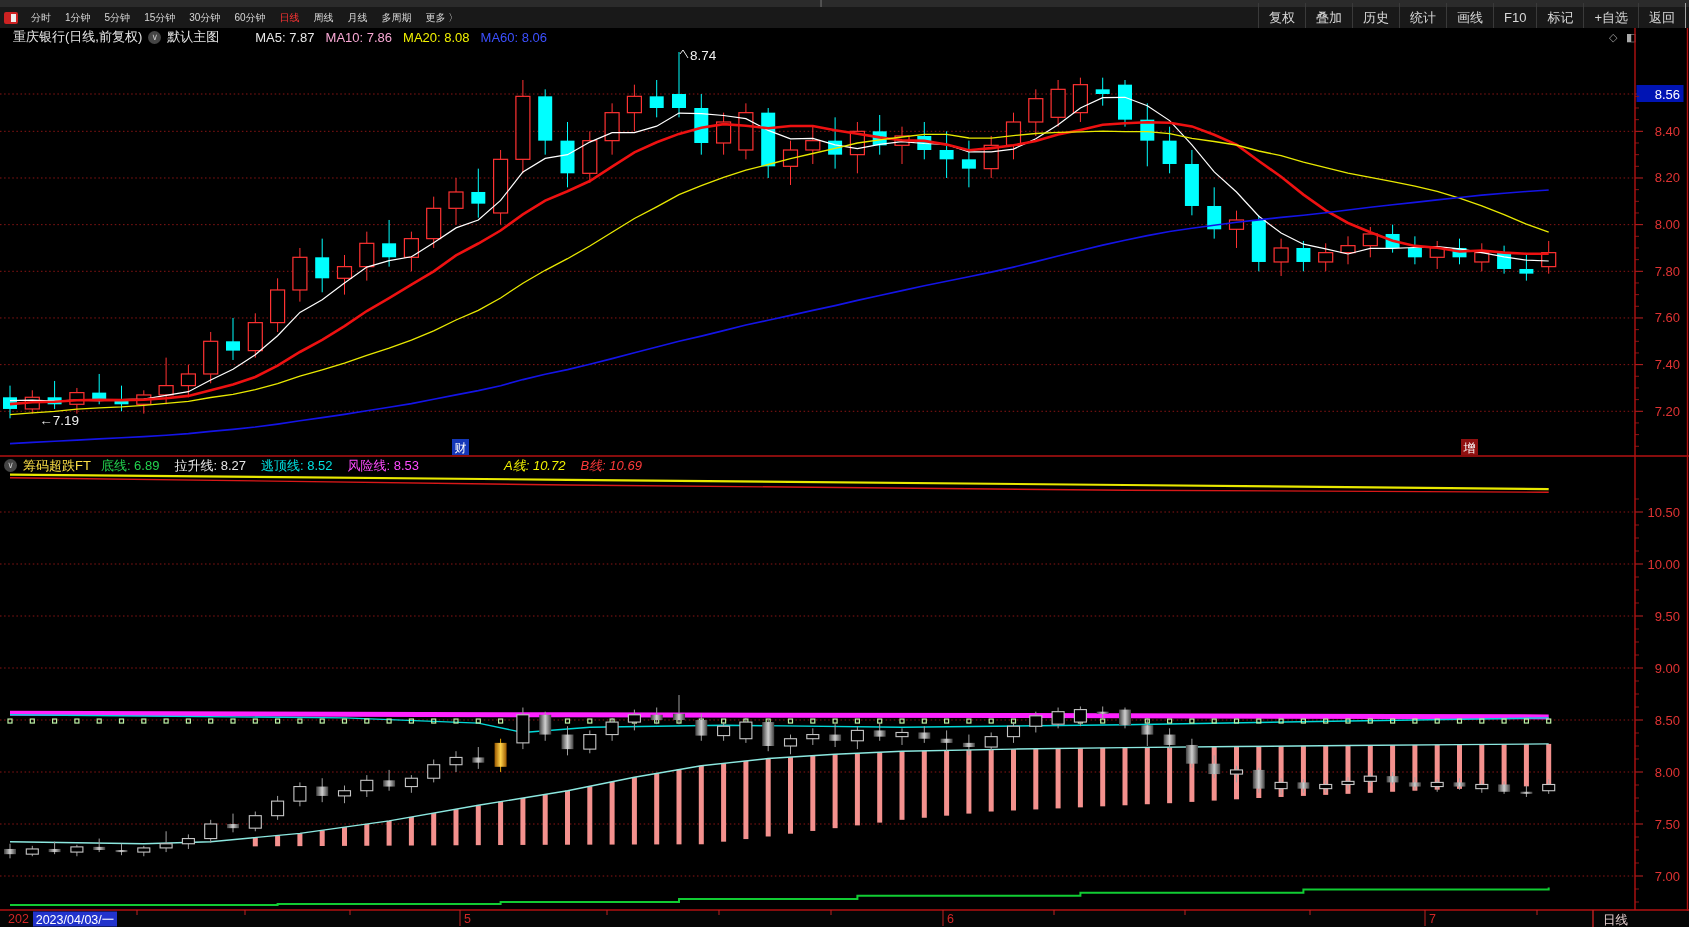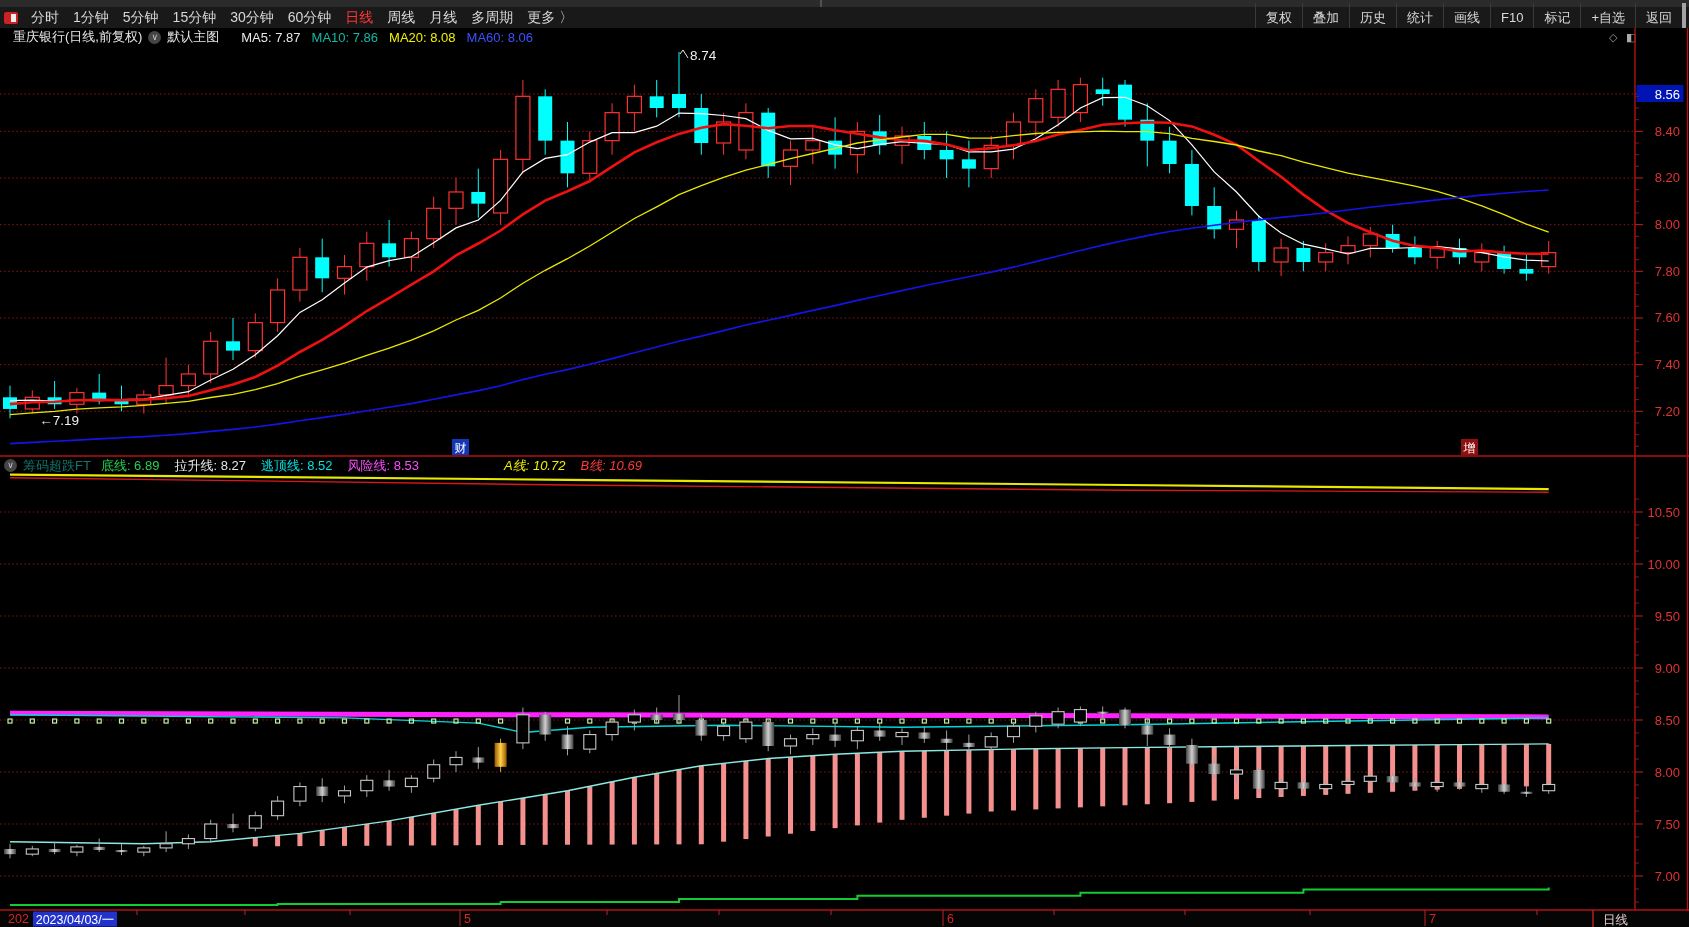--- a/index.html
+++ b/index.html
@@ -6,38 +6,38 @@
   .screen{position:relative;width:1689px;height:927px;overflow:hidden;background:#000;
           font-family:"Liberation Sans",sans-serif;-webkit-font-smoothing:antialiased;}
   .title-sliver{position:absolute;top:0;left:0;width:100%;height:7px;background:#2b2b2b;
                 color:#888;font-size:9px;line-height:7px;padding-left:820px;box-sizing:border-box;overflow:hidden;}
   .menubar{position:absolute;top:7px;left:0;width:100%;height:21px;background:#191919;
            display:flex;align-items:center;justify-content:space-between;}
   .menu-left{display:flex;align-items:center;height:21px;}
   .menu-right{display:flex;align-items:center;height:21px;margin-right:3px;}
   .app-icon{width:14px;height:12px;margin:0 6px 0 4px;background:#c22;border-radius:2px;position:relative;}
   .app-icon::after{content:"";position:absolute;right:2px;top:2px;width:5px;height:8px;background:#eee;}
-  .mi{color:#d8d8d8;font-size:14px;line-height:21px;padding:0 7px;white-space:nowrap;cursor:default;}
+  .mi{color:#d8d8d8;font-size:10px;line-height:21px;padding:0 7px;white-space:nowrap;cursor:default;}
   .mi.active{color:#ff3434;}
   .mr{color:#d8d8d8;font-size:13px;line-height:21px;padding:4px 10px;border-left:1px solid #3a3a3a;white-space:nowrap;}
-  .mr:last-child{border-right:4px solid #a3a3a3;}
+  .mr:last-child{border-right:1px solid #a3a3a3;}
   .infobar{position:absolute;top:28px;left:8px;width:100%;height:18px;background:#000;
            display:flex;align-items:center;font-size:13px;}
   .stock{color:#e6e6e6;margin-left:5px;white-space:nowrap;}
   .circle-icon{display:inline-block;width:13px;height:13px;border-radius:50%;background:#454545;
                color:#c8c8c8;font-size:9px;line-height:12px;text-align:center;margin:0 6px;flex:0 0 auto;}
   .style-label{color:#e6e6e6;margin-right:22px;white-space:nowrap;}
   .ma-wrap span{margin-right:11px;white-space:nowrap;}
   .icon-diamond{position:absolute;left:1601px;top:0;color:#999;font-size:11px;line-height:18px;}
   .icon-split{position:absolute;left:1618px;top:0;color:#aaa;font-size:11px;line-height:18px;}
   #chart{position:absolute;top:0;left:0;z-index:1;}
   .ind-header{position:absolute;top:457px;left:4px;height:17px;z-index:5;display:flex;align-items:center;
               font-size:13px;white-space:nowrap;}
   .ind-header .circle-icon{width:13px;height:13px;margin:0 6px 0 0;}
-  .ind-name{color:#0f766e;margin-right:10px;}
+  .ind-name{color:#fde047;margin-right:10px;}
   .ind-items span{margin-right:15px;}
   .ind-items.right{margin-left:70px;font-style:italic;}
 </style>
 </head>
 <body>
 
 <div class="screen">
   <div class="title-sliver">
     <span>[</span>
   </div>
@@ -67,21 +67,21 @@
         <span class="mr">标记</span>
         <span class="mr">+自选</span>
         <span class="mr">返回</span>
       </div>
   </div>
 
   <div class="infobar">
     <span class="stock">重庆银行(日线,前复权)</span>
     <span class="circle-icon">∨</span>
     <span class="style-label">默认主图</span>
-    <span class="ma-wrap"><span class="" style="color: rgb(232, 232, 232);">MA5: 7.87</span><span class="" style="color: #14b8a6;">MA10: 7.86</span><span class="" style="color: rgb(242, 242, 0); text-align: center;">MA20: 8.08</span><span class="" style="color: rgb(60, 80, 255);">MA60: 8.06</span></span>
+    <span class="ma-wrap"><span class="" style="color: rgb(232, 232, 232); margin-left: 14px;">MA5: 7.87</span><span class="" style="color: #f9a8d4;">MA10: 7.86</span><span class="" style="color: rgb(242, 242, 0); text-align: center;">MA20: 8.08</span><span class="" style="color: rgb(60, 80, 255);">MA60: 8.06</span></span>
     <span class="icon-diamond">◇</span>
     <span class="icon-split">◧</span>
   </div>
 
   <svg id="chart" width="1689" height="927">
       <defs>
         <linearGradient id="gg" x1="0" y1="0" x2="1" y2="0">
           <stop offset="0%" stop-color="#3f3f3f"></stop>
           <stop offset="50%" stop-color="#cfcfcf"></stop>
           <stop offset="100%" stop-color="#3f3f3f"></stop>

